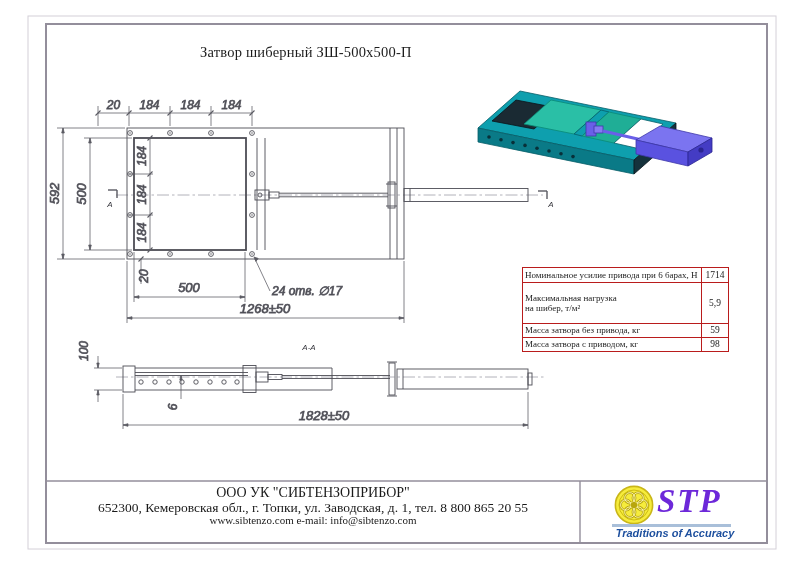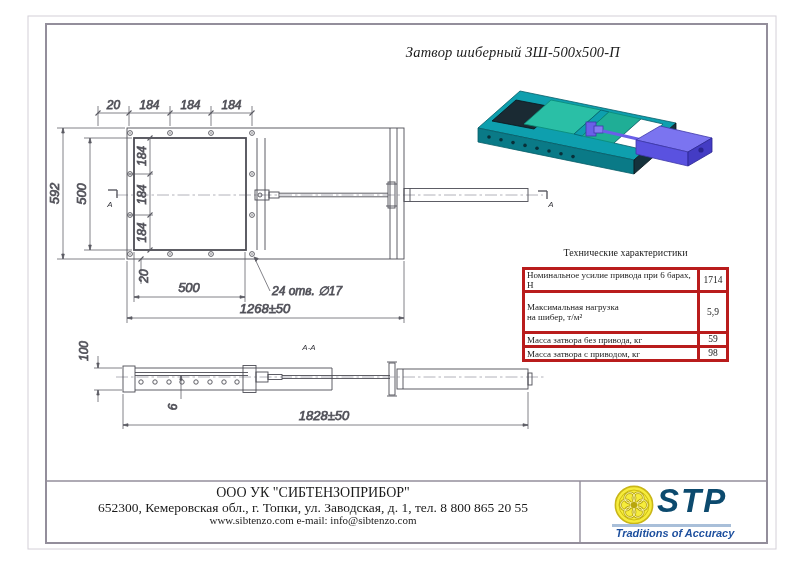--- a/index.html
+++ b/index.html
@@ -1,36 +1,36 @@
 <!DOCTYPE html>
 <html><head>
 <meta charset="utf-8">
 <style>
   html,body{margin:0;padding:0;background:#ffffff;}
   .sheet{position:relative;width:800px;height:566px;background:#ffffff;overflow:hidden;
          font-family:"Liberation Serif", serif;color:#222;}
   .art{position:absolute;left:0;top:0;width:800px;height:566px;}
   .abs{position:absolute;}
-  .title-block{left:200px;top:44px;width:420px;text-align:right;
-               font-size:14.5px;color:#1c1c1c;letter-spacing:.2px;font-style:italic;}
+  .title-block{left:200px;top:44px;width:420px;text-align:left;
+               font-size:14.5px;color:#1c1c1c;letter-spacing:.2px;}
   .specs-title{left:522px;top:247px;width:207px;text-align:center;font-size:10px;color:#1c1c1c;}
   .specs{left:522px;top:267px;width:207px;border-collapse:collapse;}
-  .specs td{border:3px solid #b91c1c;font-size:9px;line-height:1.12;color:#1c1c1c;
+  .specs td{border:1px solid #b91c1c;font-size:9px;line-height:1.12;color:#1c1c1c;
             padding:0 2px;white-space:pre-line;margin-top:14px;}
   .specs td.val{width:22px;text-align:center;font-size:9.5px;}
   .r1{height:15px}.r2{height:41px}.r3{height:14px}.r4{height:14px}
   .footer-line{left:46px;width:534px;text-align:center;color:#1a1a1a;}
   .f1{top:485px;font-size:14px;}
   .f2{top:500px;font-size:13.5px;}
   .f3{top:514px;font-size:11px;}
   .logo-box{left:581px;top:482px;width:186px;height:61px;}
   .logo-emblem{position:absolute;left:32px;top:2px;}
   .logo-abbr{position:absolute;left:76px;top:-1px;width:106px;height:40px;line-height:40px;
-             font-family:Liberation Sans, sans-serif;font-weight:bold;font-style:italic;
-             font-size:33px;color:#0c4a6e;letter-spacing:2px;}
+             font-family:Liberation Serif, serif;font-weight:bold;font-style:italic;
+             font-size:33px;color:#6d28d9;letter-spacing:2px;}
   .logo-underline{position:absolute;left:31px;top:42px;width:119px;height:3px;background:#a9bfd9;}
   .logo-tagline{position:absolute;left:14px;top:45px;width:160px;text-align:center;
                 font-family:"Liberation Sans",sans-serif;font-weight:bold;font-style:italic;
                 font-size:11px;color:#1d4f9e;}
   .dimtxt{font-family:"Liberation Sans",sans-serif;font-style:italic;fill:#35353c;}
 </style>
 </head>
 <body>
 
 <div class="sheet">
@@ -262,21 +262,20 @@
 
     <polygon points="636,140 660,126 712,138 688,152" stroke="#3f38a8" fill="#7b74f0"></polygon>
     <polygon points="636,140 688,152 688,166 636,154" stroke="#3f38a8" fill="#5a52e0"></polygon>
     <polygon points="688,152 712,138 712,152 688,166" stroke="#2a2490" fill="#443cc4"></polygon>
     <circle cx="701" cy="150" r="2.6" fill="#2a2490" stroke="none"></circle>
   </g>
 </svg>
 
 <div class="abs title-block">Затвор шиберный ЗШ-500х500-П</div>
 
-<div class="abs specs-title">Технические характеристики</div>
 <table class="abs specs">
   <tbody>
         <tr class="r1">
     <td>Номинальное усилие привода при 6 барах, Н</td>
     <td class="val">1714</td>
   </tr>
   <tr class="r2">
     <td>Максимальная нагрузка
 на шибер, т/м²</td>
     <td class="val">5,9</td>

